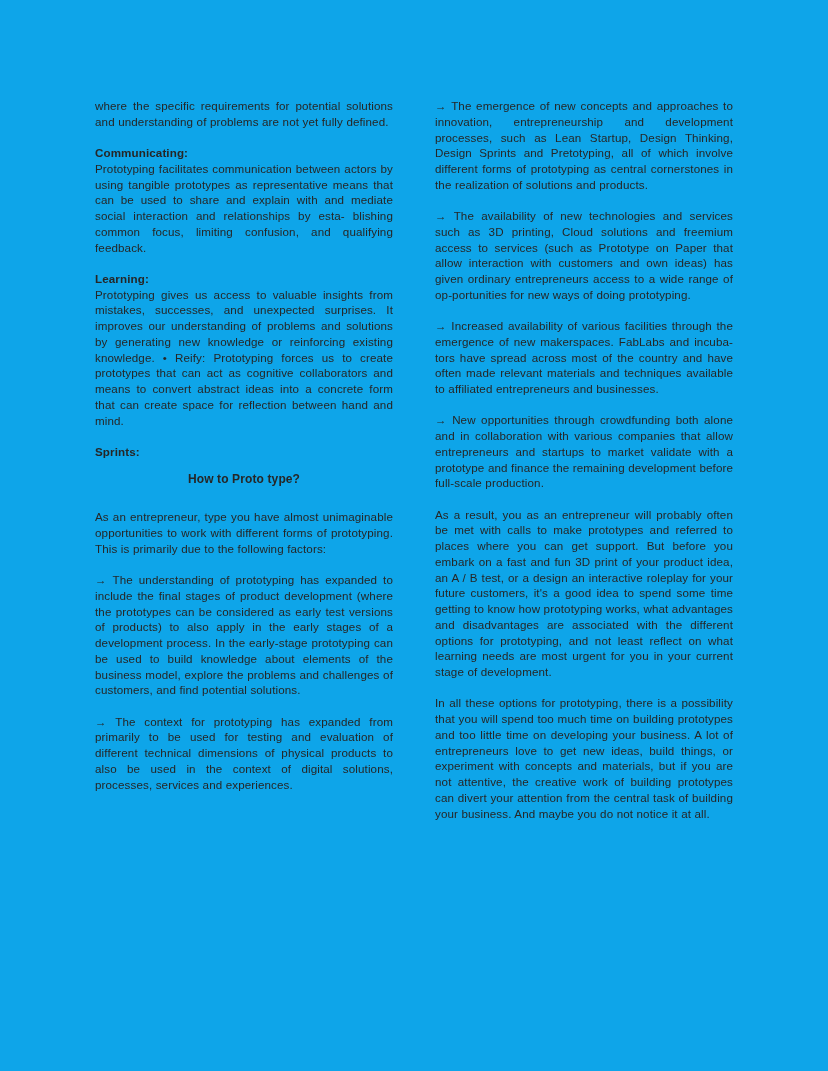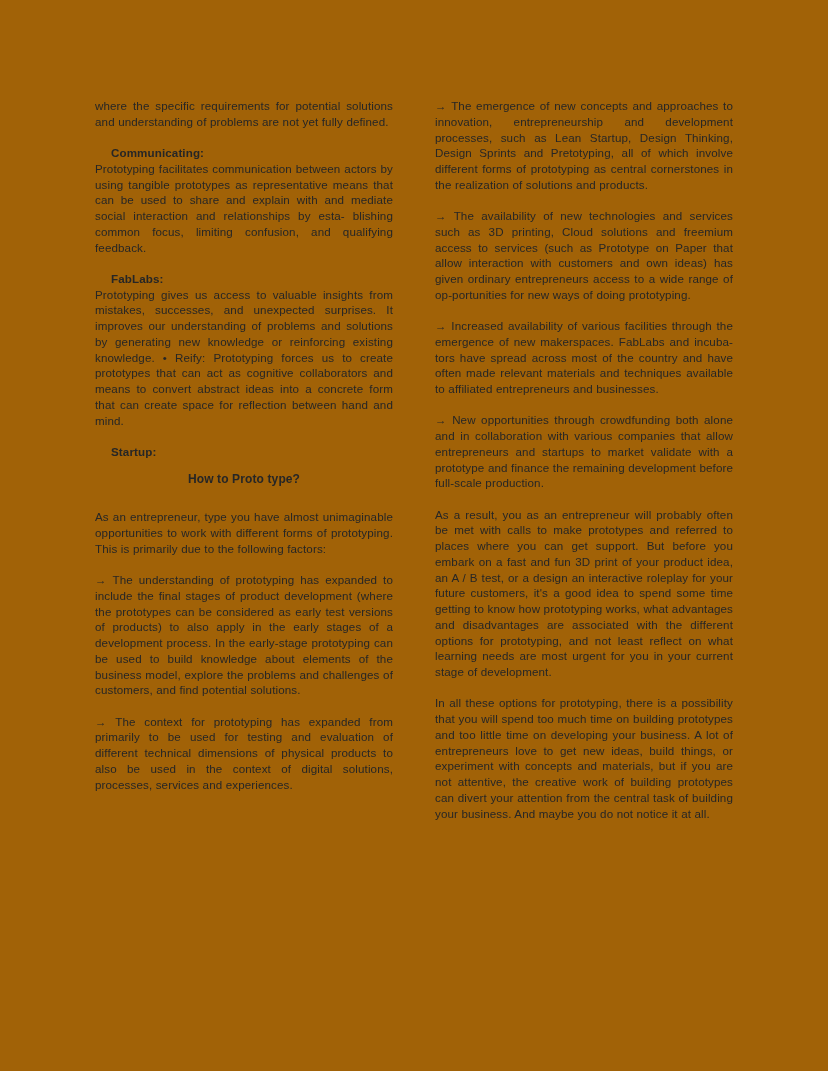--- a/index.html
+++ b/index.html
@@ -11,21 +11,21 @@
     width: 828px;
     height: 1071px;
     font-family: "Liberation Sans", sans-serif;
     color: #262626;
     -webkit-font-smoothing: antialiased;
   }
   .page {
     position: relative;
     width: 828px;
     height: 1071px;
-    background: #a16207;
+    background: #0ea5e9;
     overflow: hidden;
   }
   .columns {
     position: absolute;
     left: 95px;
     top: 98px;
     width: 638px;
     display: flex;
     flex-direction: row;
     align-items: flex-start;
@@ -50,21 +50,20 @@
   .heading {
     font-size: 11.6px;
     line-height: 15.75px;
     font-weight: bold;
     text-align: left;
     margin: 0;
     letter-spacing: 0.01em;
   }
   .heading-spaced {
     margin-top: 15.5px;
-    margin-left: 16px;
   }
   .center-heading {
     font-size: 12px;
     line-height: 15.75px;
     font-weight: bold;
     text-align: center;
     margin: 12px 0 22px 0;
     letter-spacing: 0.01em;
   }
   .arrow {
@@ -73,23 +72,23 @@
 </style>
 </head>
 <body>
 
 <div class="page">
   <div class="columns">
     <div class="column" id="left-col">
         <p class="para">where the specific requirements for potential solutions and understanding of problems are not yet fully defined.</p>
         <div class="heading heading-spaced">Communicating:</div>
         <p class="para">Prototyping facilitates communication between actors by using tangible prototypes as representative means that can be used to share and explain with and mediate social interaction and relationships by esta- blishing common focus, limiting confusion, and qualifying feedback.</p>
-        <div class="heading heading-spaced">FabLabs:</div>
+        <div class="heading heading-spaced">Learning:</div>
         <p class="para">Prototyping gives us access to valuable insights from mistakes, successes, and unexpected surprises. It improves our understanding of problems and solutions by generating new knowledge or reinforcing existing knowledge. • Reify: Prototyping forces us to create prototypes that can act as cognitive collaborators and means to convert abstract ideas into a concrete form that can create space for reflection between hand and mind.</p>
-        <div class="heading heading-spaced">Startup:</div>
+        <div class="heading heading-spaced">Sprints:</div>
         <div class="center-heading">How to Proto type?</div>
         <p class="para">As an entrepreneur, type you have almost unimaginable opportunities to work with different forms of prototyping. This is primarily due to the following factors:</p>
         <p class="para"><span class="arrow">→</span> <span>The understanding of prototyping has expanded to include the final stages of product development (where the prototypes can be considered as early test versions of products) to also apply in the early stages of a development process. In the early-stage prototyping can be used to build knowledge about elements of the business model, explore the problems and challenges of customers, and find potential solutions.</span></p>
         <p class="para tight"><span class="arrow">→</span> <span>The context for prototyping has expanded from primarily to be used for testing and evaluation of different technical dimensions of physical products to also be used in the context of digital solutions, processes, services and experiences.</span></p>
       </div>
     <div class="column" id="right-col">
         <p class="para"><span class="arrow">→</span> <span>The emergence of new concepts and approaches to innovation, entrepreneurship and development processes, such as Lean Startup, Design Thinking, Design Sprints and Pretotyping, all of which involve different forms of prototyping as central cornerstones in the realization of solutions and products.</span></p>
         <p class="para"><span class="arrow">→</span> <span>The availability of new technologies and services such as 3D printing, Cloud solutions and freemium access to services (such as Prototype on Paper that allow interaction with customers and own ideas) has given ordinary entrepreneurs access to a wide range of op-portunities for new ways of doing prototyping.</span></p>
         <p class="para"><span class="arrow">→</span> <span>Increased availability of various facilities through the emergence of new makerspaces. FabLabs and incuba- tors have spread across most of the country and have often made relevant materials and techniques available to affiliated entrepreneurs and businesses.</span></p>
         <p class="para"><span class="arrow">→</span> <span>New opportunities through crowdfunding both alone and in collaboration with various companies that allow entrepreneurs and startups to market validate with a prototype and finance the remaining development before full-scale production.</span></p>

